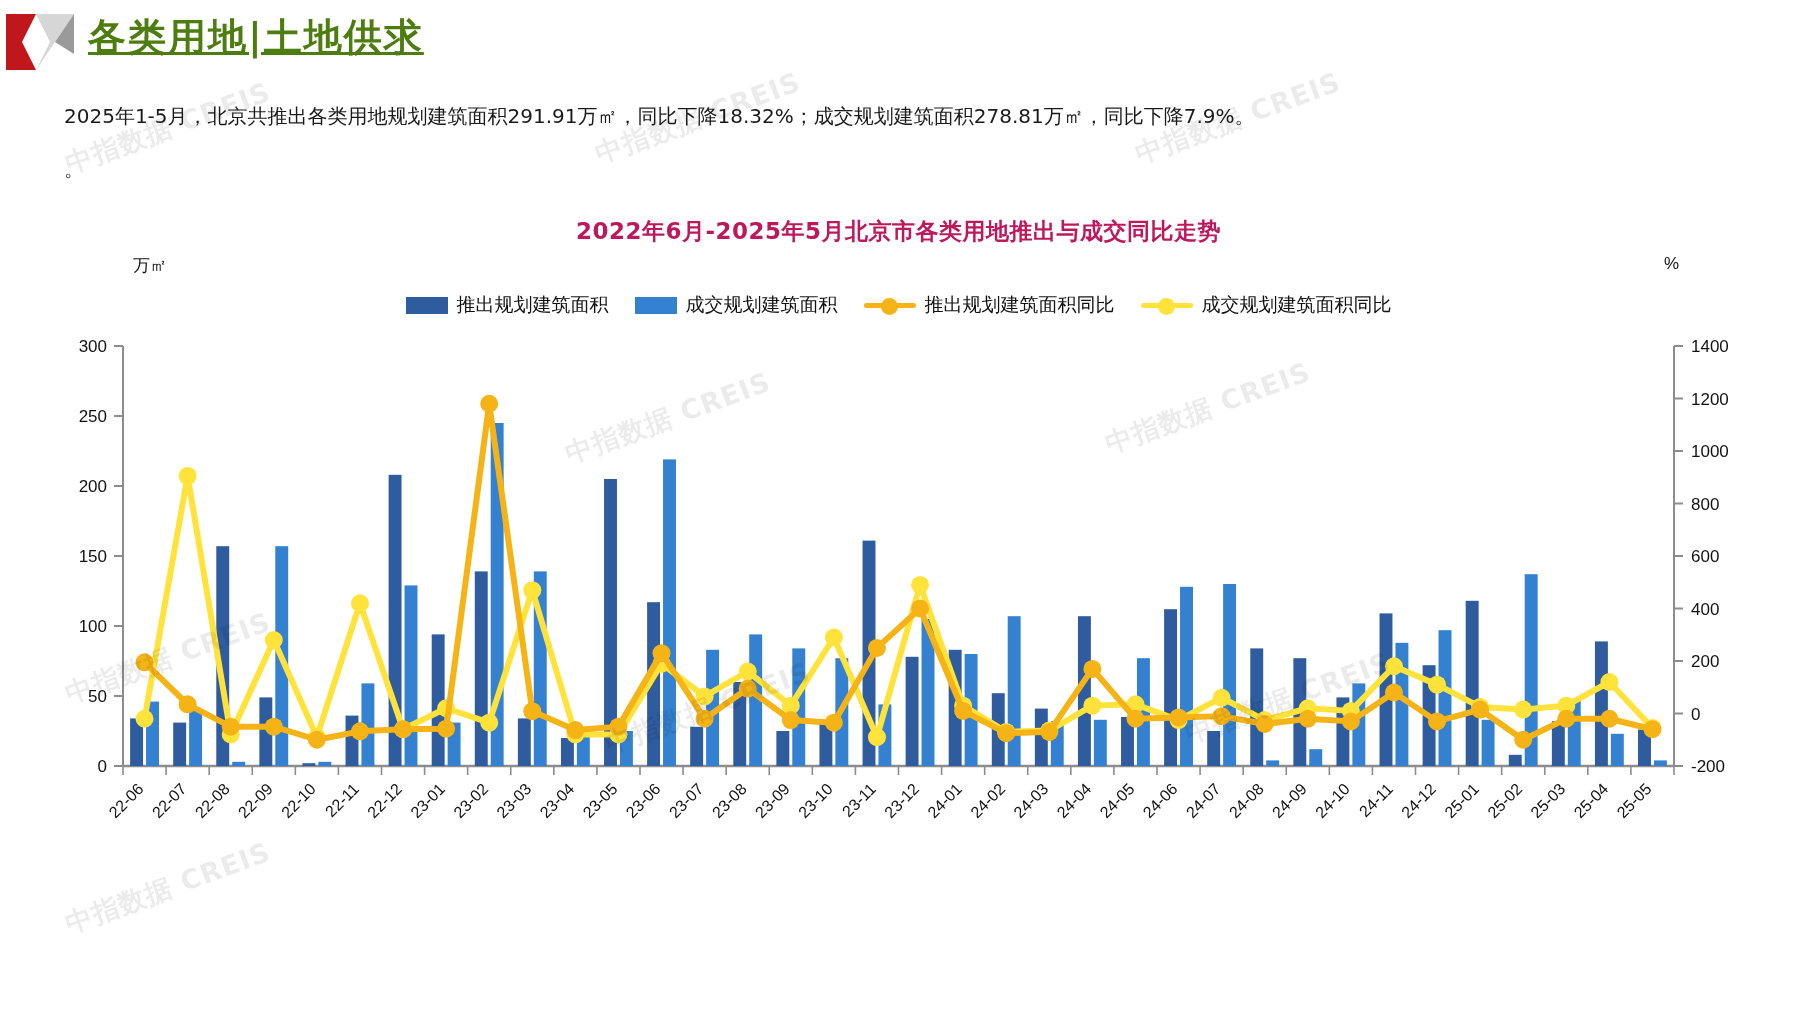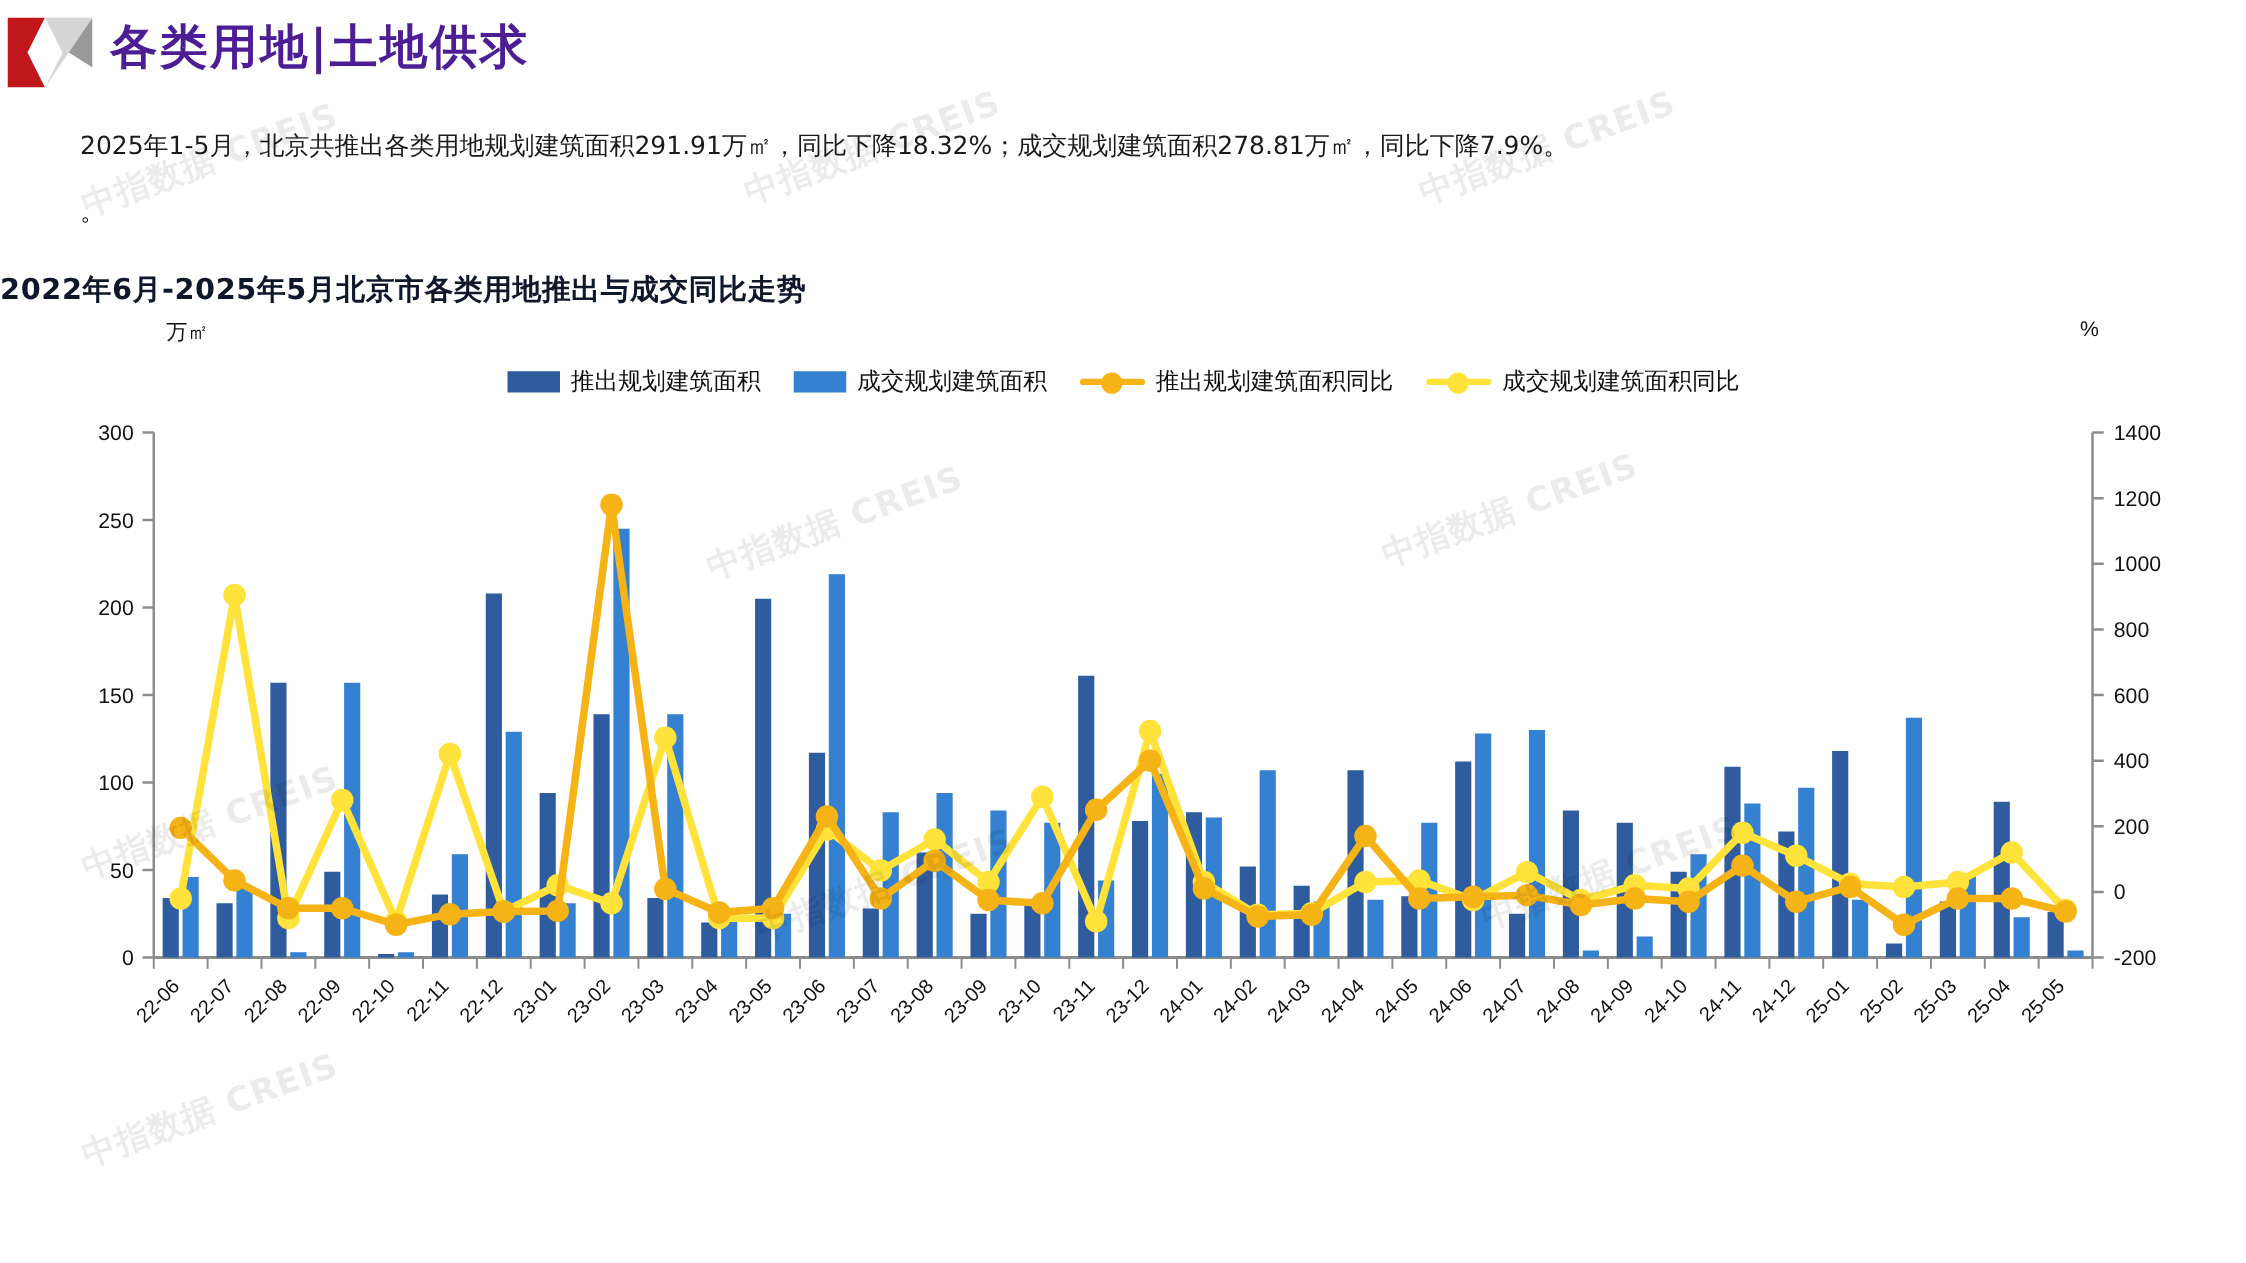--- a/index.html
+++ b/index.html
@@ -9,38 +9,39 @@
     font-family:"Liberation Sans","DejaVu Sans",sans-serif;
     position:relative;overflow:hidden;
     color:#1a1a1a;
   }
   
   #header{position:absolute;left:0;top:0;width:1797px;height:88px;}
   #logo-mark{position:absolute;left:6px;top:14px;width:68px;height:56px;}
   #page-title{
     position:absolute;left:88px;top:12px;
     font-family:"DejaVu Serif","Liberation Serif",serif;
-    font-size:38px;font-weight:700;letter-spacing:2px;color:#4c1d95;
+    font-size:38px;font-weight:700;letter-spacing:2px;color:#4d7c0f;
     white-space:nowrap;
+    text-decoration:underline;
   }
   #summary{
     position:absolute;left:64px;top:88px;width:1660px;
     font-family:"DejaVu Sans","Liberation Sans",sans-serif;
     font-size:20px;line-height:56px;color:#1a1a1a;white-space:nowrap;
   }
   #summary-tail{
     position:absolute;left:64px;top:156px;
     font-size:20px;color:#1a1a1a;
   }
   
   #chart{position:absolute;left:0;top:196px;width:1797px;height:814px;}
   #chart-title{
-    position:absolute;left:0;top:20px;width:1797px;
+    position:absolute;left:0;top:20px;width:1797px;text-align:center;
     font-family:"DejaVu Sans","Liberation Sans",sans-serif;
-    font-size:23px;font-weight:700;color:#0f172a;letter-spacing:.5px;
+    font-size:23px;font-weight:700;color:#be185d;letter-spacing:.5px;
   }
   #ylabel-left{position:absolute;left:133px;top:58px;font-size:17px;color:#111;}
   #ylabel-right{position:absolute;left:1664px;top:58px;font-size:17px;color:#111;}
   
   #legend{
     position:absolute;left:0;top:96px;width:1797px;
     display:flex;justify-content:center;align-items:center;gap:26px;
     font-size:19px;color:#111;
   }
   .legend-item{display:flex;align-items:center;gap:9px;white-space:nowrap;}

